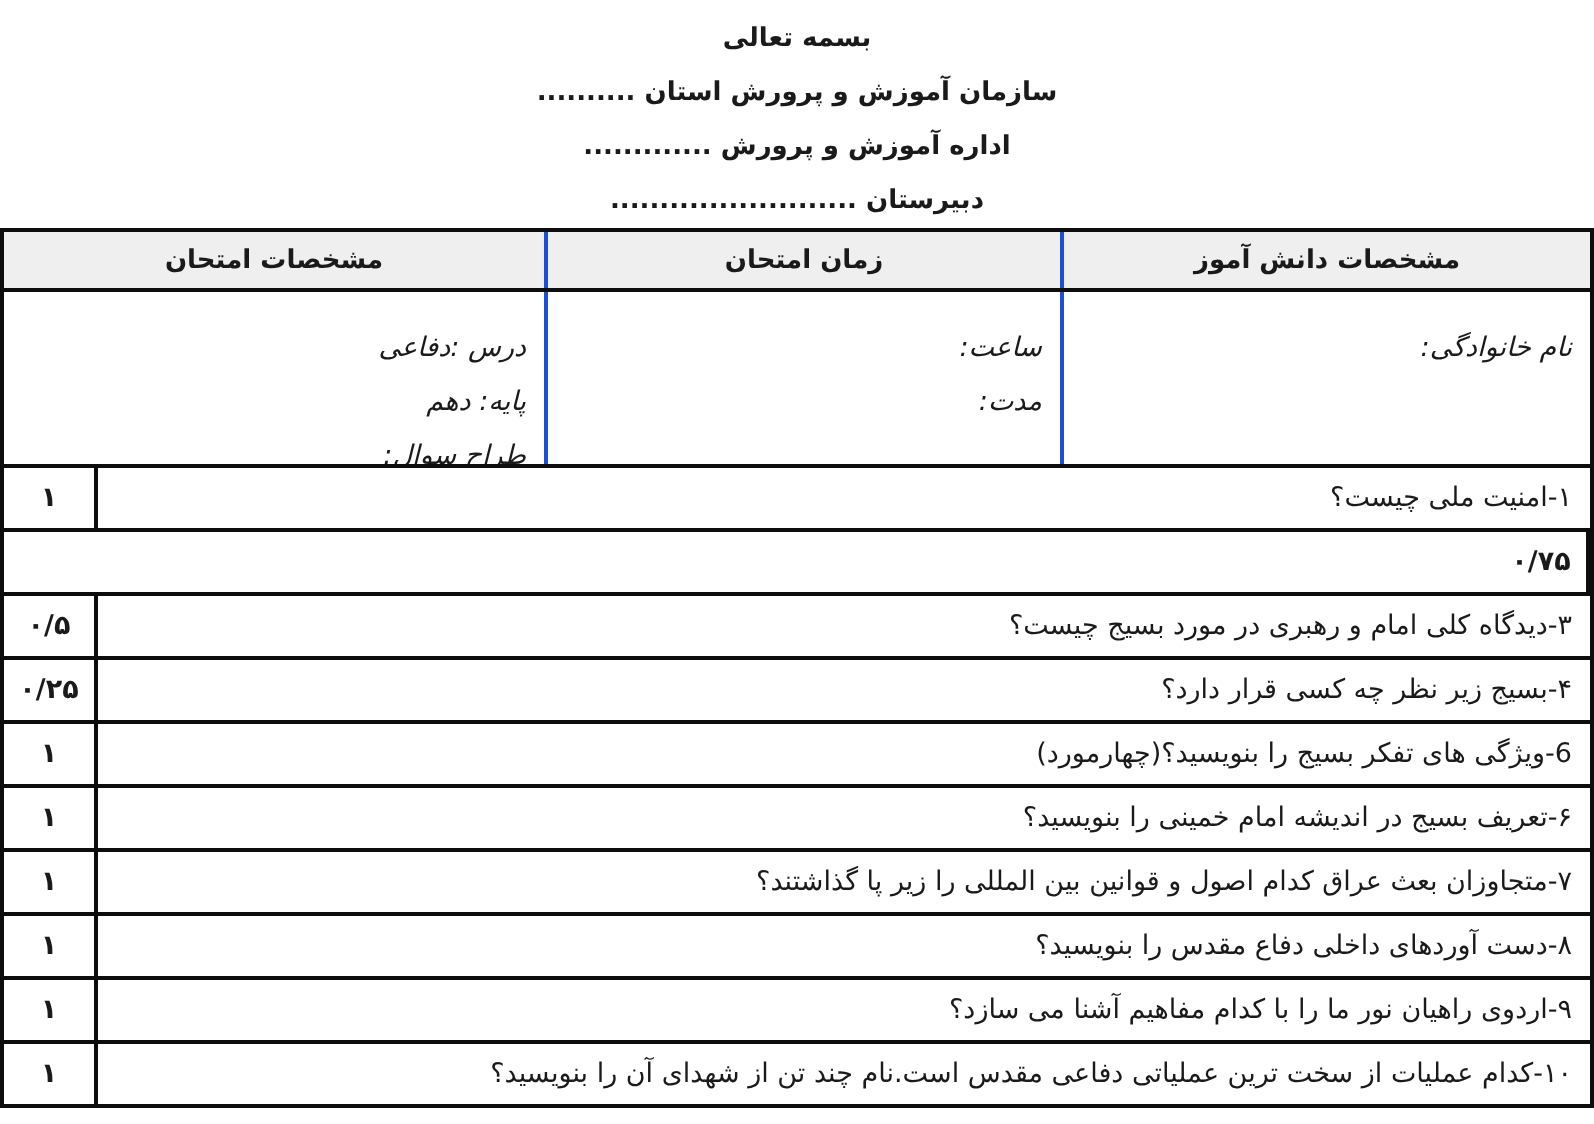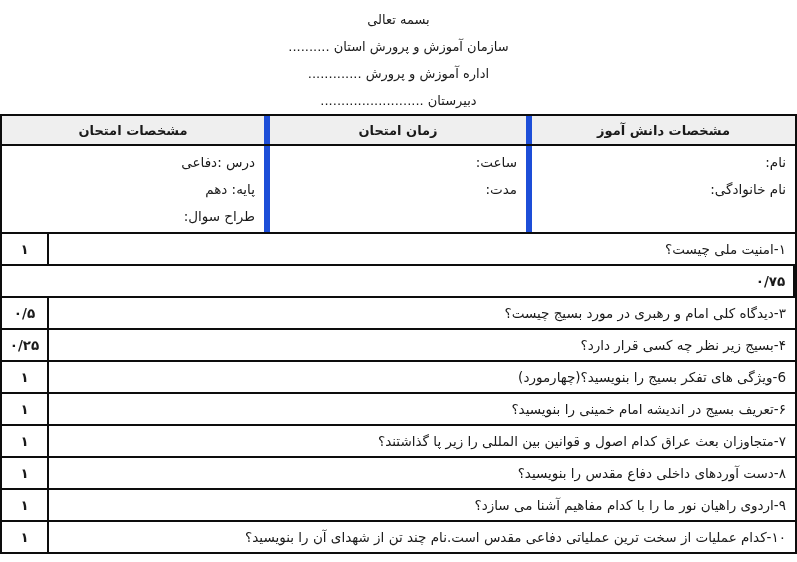--- a/index.html
+++ b/index.html
@@ -11,21 +11,21 @@
     direction: rtl;
     overflow: hidden;
   }
   .page { width: 797px; height: 562px; }
 
   
   .letterhead {
     height: 108px;
     padding-top: 6px;
     text-align: center;
-    font-weight: normal;
+    font-weight: bold;
     font-size: 13px;
   }
   .lh-line { line-height: 27px; white-space: nowrap; }
 
   
   .info-table {
     border: 2px solid #0d0d0d;
     border-bottom: 2px solid #0d0d0d;
   }
   .it-head {
@@ -41,25 +41,25 @@
     height: 86px;
     font-size: 13.5px;
   }
   .cell { overflow: hidden; }
   .c-right { width: 263px; border-radius: 11px; }
   .c-mid   { width: 256px; }
   .c-left  { flex: 1; }
   .it-head .cell,
   .it-body .cell { border-left: none; }
   .it-head .cell + .cell,
-  .it-body .cell + .cell { border-right: 6px solid #1d4ed8; }
+  .it-body .cell + .cell { border-right: 2px solid #1d4ed8; }
   .it-head .cell {
     display: flex; align-items: center; justify-content: center;
   }
-  .it-body .cell { padding-top: 3px; }
+  .it-body .cell { padding-top: 15px; font-style: italic; }
   .field {
     line-height: 27px;
     padding-right: 9px;
     white-space: nowrap;
   }
 
   
   .questions {
     border: 2px solid #0d0d0d;
     border-top: none;
@@ -100,21 +100,20 @@
   </header>
 
   <section class="info-table">
     <div class="it-head">
       <div class="cell c-right">مشخصات دانش آموز</div>
       <div class="cell c-mid">زمان امتحان</div>
       <div class="cell c-left">مشخصات امتحان</div>
     </div>
     <div class="it-body">
       <div class="cell c-right">
-        <div class="field">نام:</div>
         <div class="field">نام خانوادگی:</div>
       </div>
       <div class="cell c-mid">
         <div class="field">ساعت:</div>
         <div class="field">مدت:</div>
       </div>
       <div class="cell c-left">
         <div class="field">درس :دفاعی</div>
         <div class="field">پایه: دهم</div>
         <div class="field">طراح سوال:</div>

